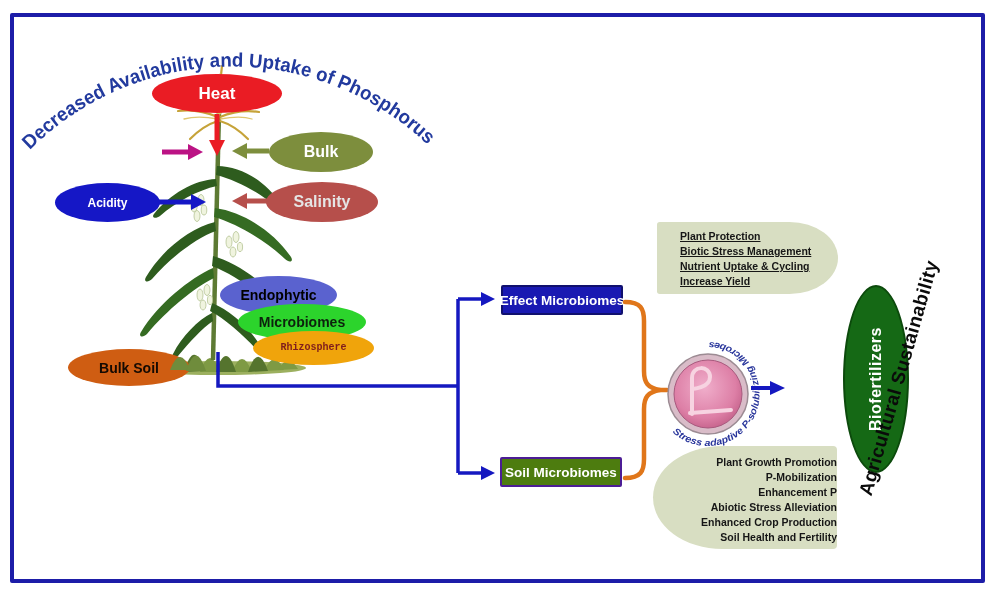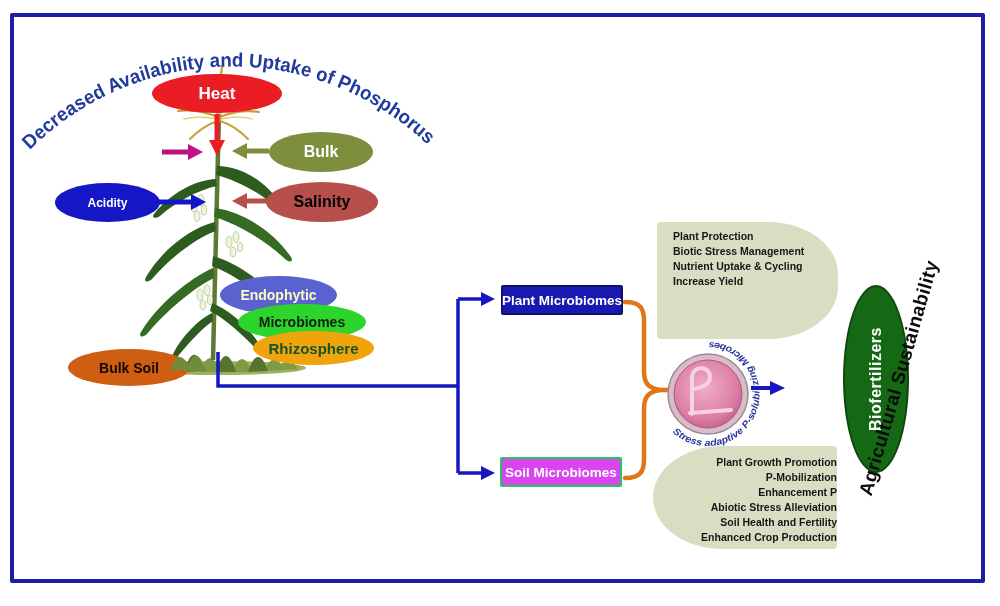--- a/index.html
+++ b/index.html
@@ -7,34 +7,34 @@
     font-family:"Liberation Sans",sans-serif;overflow:hidden;}
   .frame{position:absolute;left:10px;top:13px;width:975px;height:570px;
     box-sizing:border-box;border:4px solid #1d1da8;border-radius:2px;}
   .layer{position:absolute;left:0;top:0;width:1000px;height:606px;pointer-events:none;}
   .ellipse{position:absolute;border-radius:50%;display:flex;align-items:center;
     justify-content:center;font-weight:bold;text-align:left;line-height:1;}
   .heat{left:152px;top:74px;width:130px;height:39px;background:#ea1c24;color:#fff;font-size:17px;}
   .drought{left:53px;top:131px;width:107px;height:42px;background:#bb1384;color:#fff;font-size:16px;}
   .cold{left:269px;top:132px;width:104px;height:40px;background:#7d8e3d;color:#fff;font-size:16px;}
   .acidity{left:55px;top:183px;width:105px;height:39px;background:#1517c6;color:#fff;font-size:12px;}
-  .salinity{left:266px;top:182px;width:112px;height:40px;background:#b64f4b;color:#000000;font-size:16px;}
-  .endophytic{left:220px;top:276px;width:117px;height:38px;background:#5a62cf;color:#fef9c3;font-size:14px;}
+  .salinity{left:266px;top:182px;width:112px;height:40px;background:#b64f4b;color:#e5e5e5;font-size:16px;}
+  .endophytic{left:220px;top:276px;width:117px;height:38px;background:#5a62cf;color:#000000;font-size:14px;}
   .phyllosphere{left:238px;top:304px;width:128px;height:36px;background:#2cd42c;color:#0d220d;font-size:14px;}
-  .rhizosphere{left:253px;top:331px;width:121px;height:34px;background:#f0a40b;color:#14532d;font-size:15px;}
+  .rhizosphere{left:253px;top:331px;width:121px;height:34px;background:#f0a40b;color:#7f1d1d;font-size:10px;font-family:Liberation Mono, monospace;}
   .bulksoil{left:68px;top:349px;width:122px;height:37px;background:#cf5d12;color:#140a02;font-size:14px;}
   .mbox{position:absolute;width:122px;height:30px;box-sizing:border-box;display:flex;
     align-items:center;justify-content:center;color:#fff;font-weight:bold;font-size:13.5px;
     border-radius:2px;white-space:nowrap;}
   .plantbox{left:501px;top:285px;background:#1919b2;border:2px solid #10106e;}
-  .soilbox{left:500px;top:457px;background:#d946ef;border:2px solid #22c55e;}
+  .soilbox{left:500px;top:457px;background:#4d7c0f;border:2px solid #4c1d95;}
   .benefits{position:absolute;box-sizing:border-box;background:#d8dec2;color:#161616;
     font-weight:bold;font-size:10.5px;line-height:15px;}
-  .benefits.top{left:657px;top:222px;width:181px;height:117px;padding:7px 0 0 16px;
-    border-radius:4px 70px 70px 4px / 4px 52px 52px 4px;text-align:left;}
+  .benefits.top{left:657px;top:222px;width:181px;height:72px;padding:7px 0 0 23px;
+    border-radius:4px 70px 70px 4px / 4px 52px 52px 4px;text-align:left;text-decoration:underline;}
   .benefits.bottom{left:653px;top:446px;width:184px;height:103px;padding:9px 0 0 0;
     border-radius:70px 4px 4px 70px / 52px 4px 4px 52px;text-align:right;}
   .bioellipse{position:absolute;left:843px;top:285px;width:66px;height:188px;border-radius:50%;
     background:#156915;border:2px solid #0c4a0c;box-sizing:border-box;display:flex;
     align-items:center;justify-content:center;}
   .bioellipse span{transform:rotate(-90deg);white-space:nowrap;color:#fff;font-weight:bold;
     font-size:16px;letter-spacing:.5px;}
   .sustain{position:absolute;left:749px;top:361px;width:300px;height:34px;display:flex;
     align-items:center;justify-content:center;transform:rotate(-74deg);font-weight:bold;
     font-size:19px;color:#0a0a0a;letter-spacing:.3px;white-space:nowrap;}
@@ -134,39 +134,39 @@
       <span>Microbiomes</span>
     </div>
   <div class="ellipse rhizosphere">
       <span>Rhizosphere</span>
     </div>
   <div class="ellipse bulksoil">
       <span>Bulk Soil</span>
     </div>
 
   <div class="mbox plantbox">
-      <span>Plant Microbiomes</span>
+      <span>Effect Microbiomes</span>
     </div>
   <div class="mbox soilbox">
       <span>Soil Microbiomes</span>
     </div>
 
   <div class="benefits top">
     <div>Plant Protection</div>
     <div>Biotic Stress Management</div>
     <div>Nutrient Uptake &amp; Cycling</div>
     <div>Increase Yield</div>
   </div>
   <div class="benefits bottom">
     <div>Plant Growth Promotion</div>
     <div>P-Mobilization</div>
     <div>Enhancement P</div>
     <div>Abiotic Stress Alleviation</div>
+    <div>Enhanced Crop Production</div>
     <div>Soil Health and Fertility</div>
-    <div>Enhanced Crop Production</div>
   </div>
 
   <div class="bioellipse">
     <span>Biofertilizers</span>
   </div>
   <div class="sustain">Agricultural Sustainability</div>
 
   <svg class="layer" viewBox="0 0 1000 606">
     <defs>
       <path id="arcTitle" d="M 30 150 A 285 285 0 0 1 436 153" fill="none"></path>

